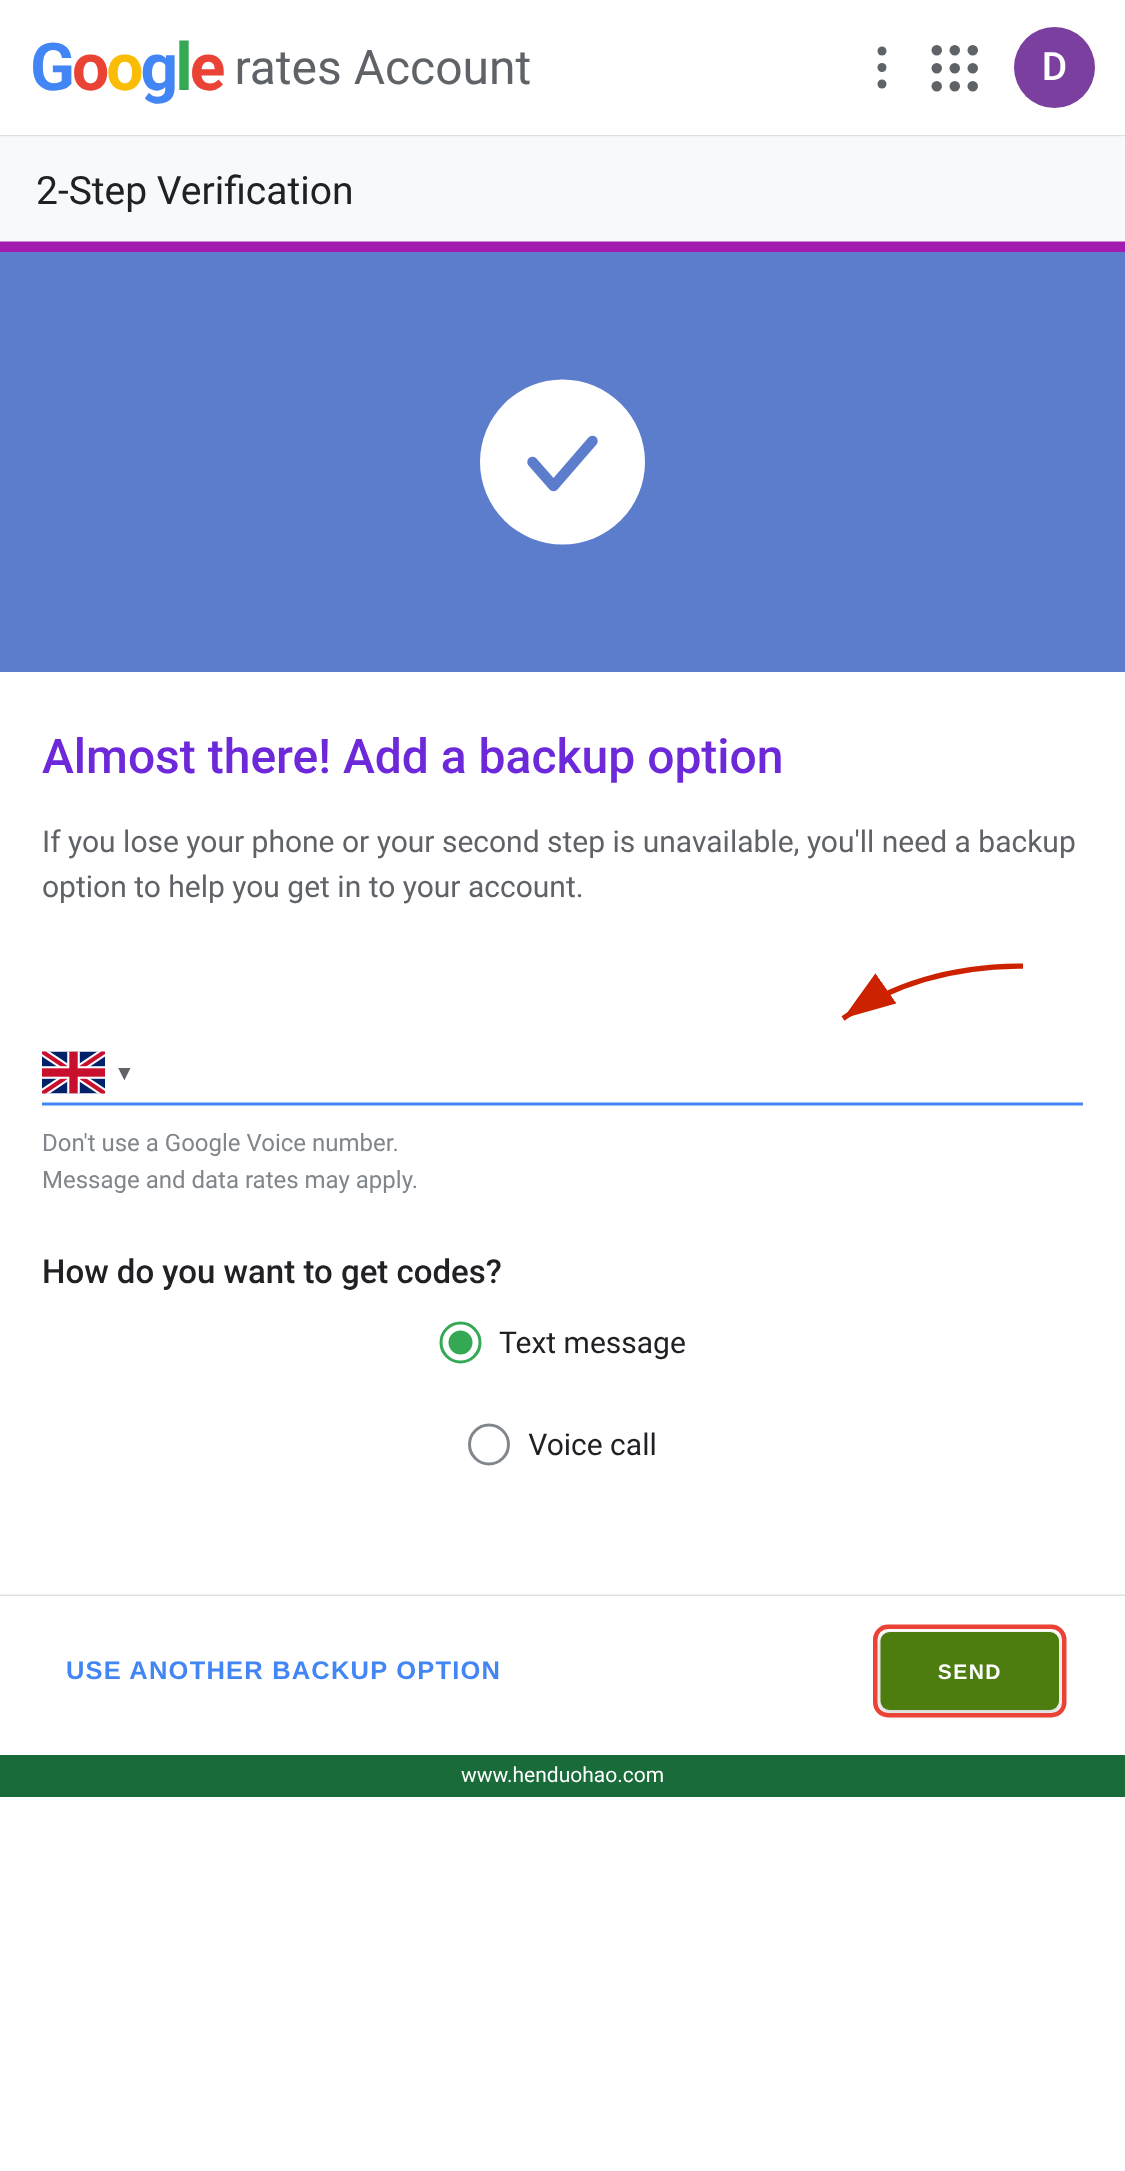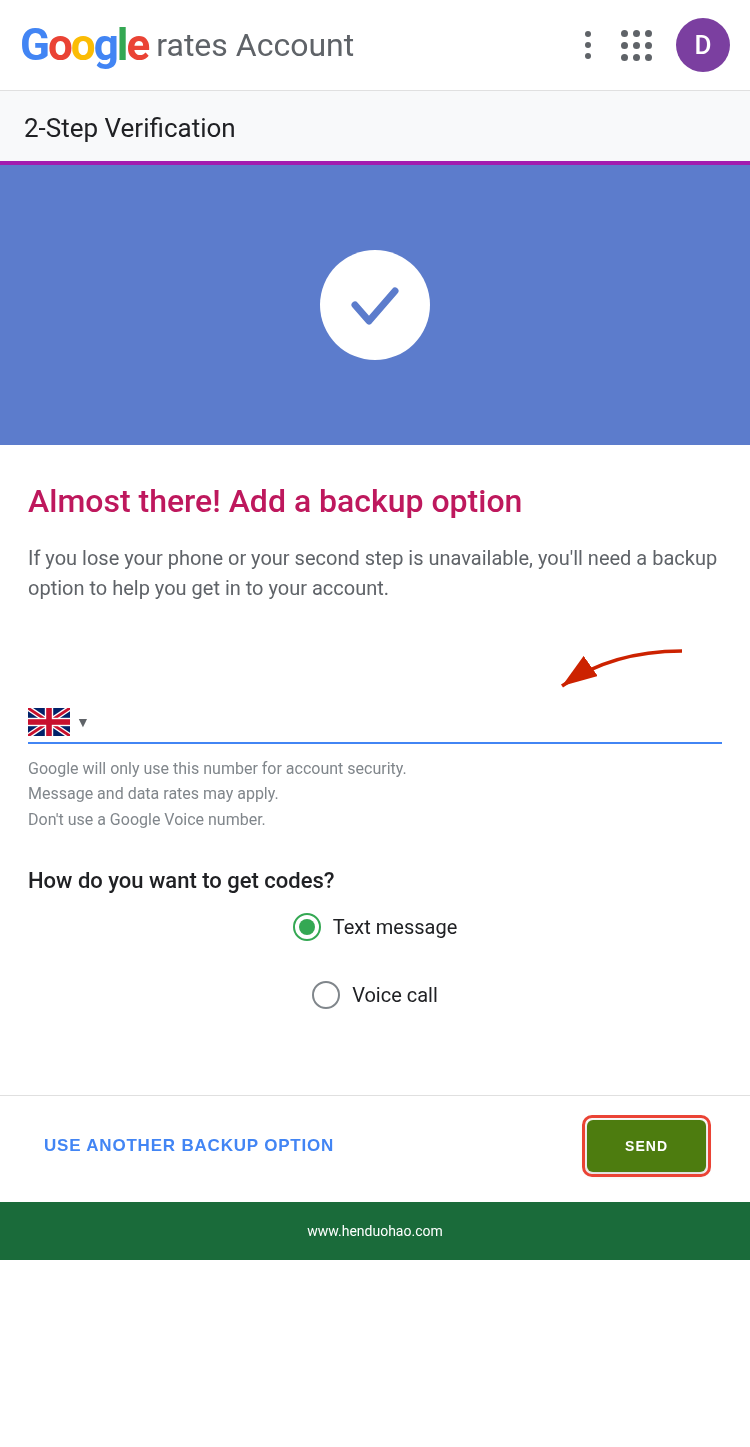--- a/index.html
+++ b/index.html
@@ -85,21 +85,21 @@
       display: flex;
       align-items: center;
       justify-content: center;
       cursor: pointer;
     }
 
     
     .sub-header {
       padding: 22px 24px 18px;
       background: #f8f9fa;
-      border-bottom: 4px solid #a21caf;
+      border-bottom: 7px solid #a21caf;
     }
     .sub-header-title {
       font-size: 26px;
       font-weight: 400;
       color: #202124;
     }
 
     
     .banner {
       background: #5C7CCC;
@@ -124,29 +124,29 @@
     }
 
     
     .main-content {
       padding: 36px 28px 30px;
       background: #fff;
     }
     .main-title {
       font-size: 32px;
       font-weight: 500;
-      color: #be185d;
+      color: #6d28d9;
       margin-bottom: 20px;
       line-height: 1.3;
     }
     .main-desc {
       font-size: 20px;
       color: #5f6368;
       line-height: 1.5;
-      margin-bottom: 38px;
+      margin-bottom: 28px;
     }
 
     
     .arrow-container {
       display: flex;
       justify-content: flex-end;
       margin-bottom: 6px;
       padding-right: 30px;
     }
 
@@ -285,21 +285,21 @@
       border-radius: 10px;
       pointer-events: none;
     }
 
     
     .watermark {
       background: #1a6b3a;
       color: #fff;
       font-size: 14px;
       text-align: center;
-      padding: 21px 0;
+      padding: 6px 0;
     }
   </style>
 </head>
 <body>
 
 <header class="header">
   <div class="header-logo">
     <span class="google-g">
       <span class="g-blue">G</span><span class="g-red">o</span><span class="g-yellow">o</span><span class="g-blue">g</span><span class="g-green">l</span><span class="g-red">e</span>
     </span>
@@ -370,23 +370,22 @@
 
         <rect x="26" y="0" width="8" height="40" fill="#C8102E"></rect>
         <rect x="0" y="16" width="60" height="8" fill="#C8102E"></rect>
       </svg>
       <span class="dropdown-arrow">▼</span>
     </div>
     <input class="phone-input" type="tel" placeholder="" style="">
   </div>
 
   <div class="helper-text">
-    <div>Google will only use this number for account security.</div>
+    <div>Don't use a Google Voice number.</div>
     <div>Message and data rates may apply.</div>
-    <div>Don't use a Google Voice number.</div>
   </div>
 
   <div class="codes-section">
     <div class="codes-title">How do you want to get codes?</div>
     <div class="radio-group">
       <div class="radio-option">
         <div class="radio-outer selected">
           <div class="radio-inner"></div>
         </div>
         <span class="radio-label">Text message</span>

